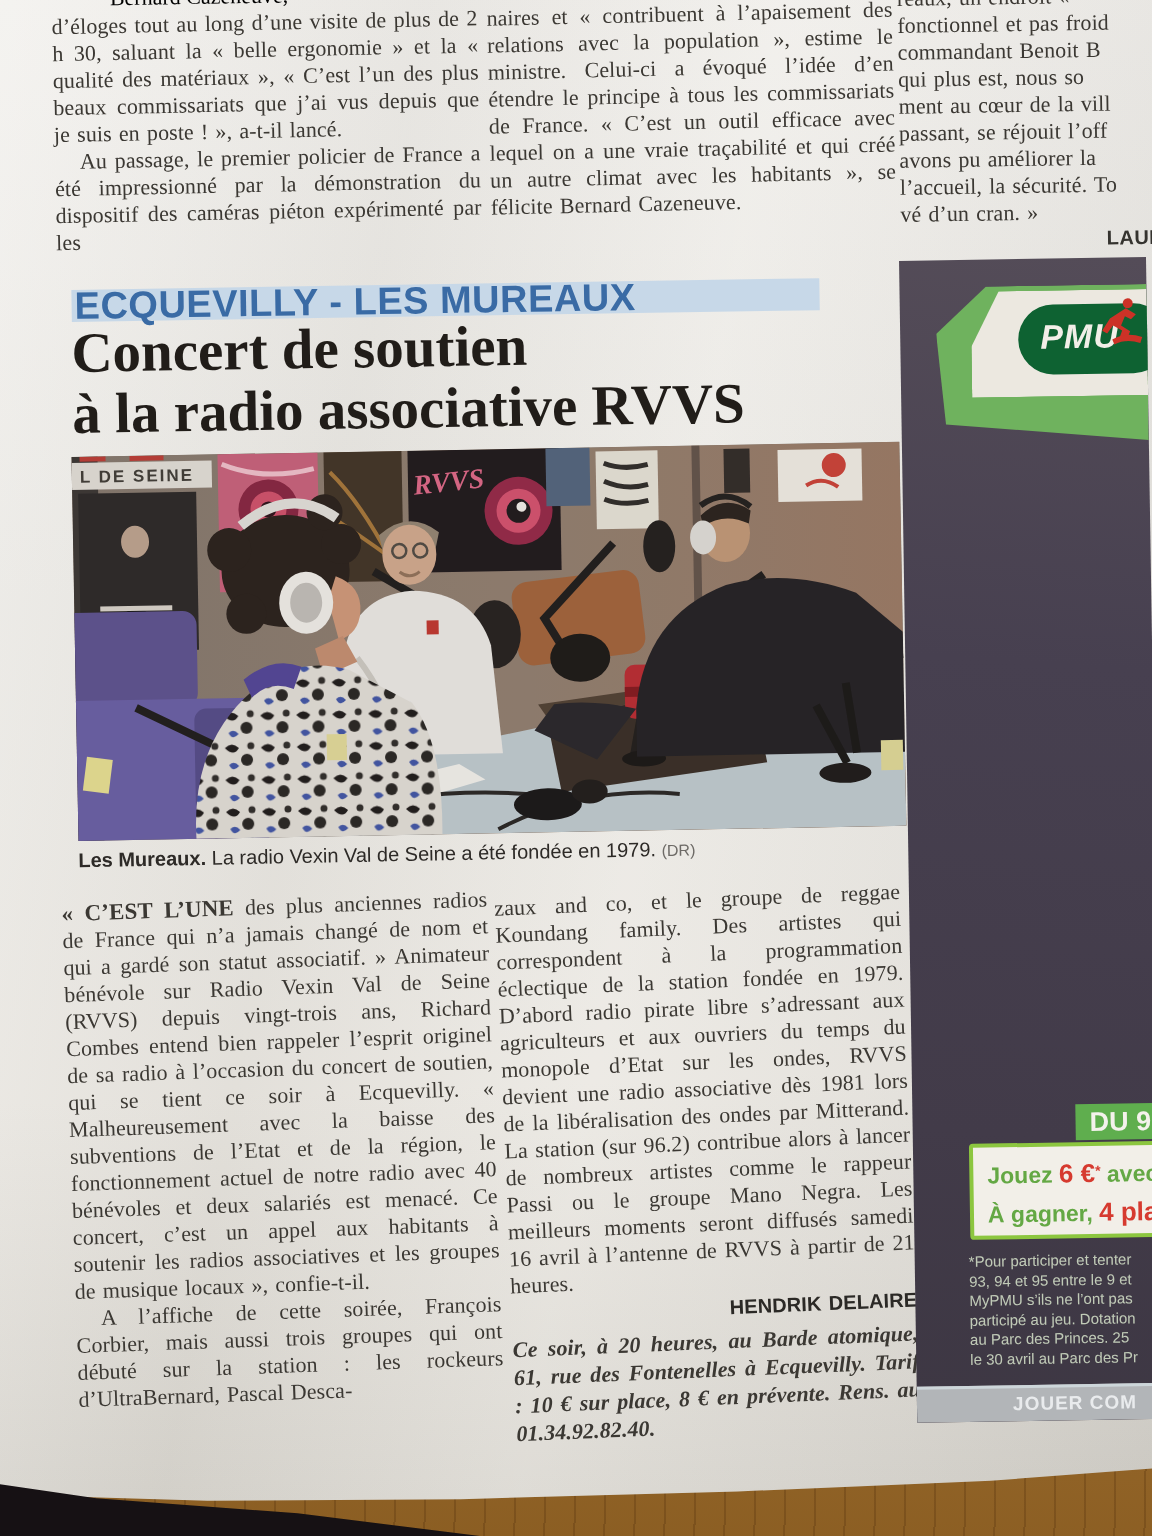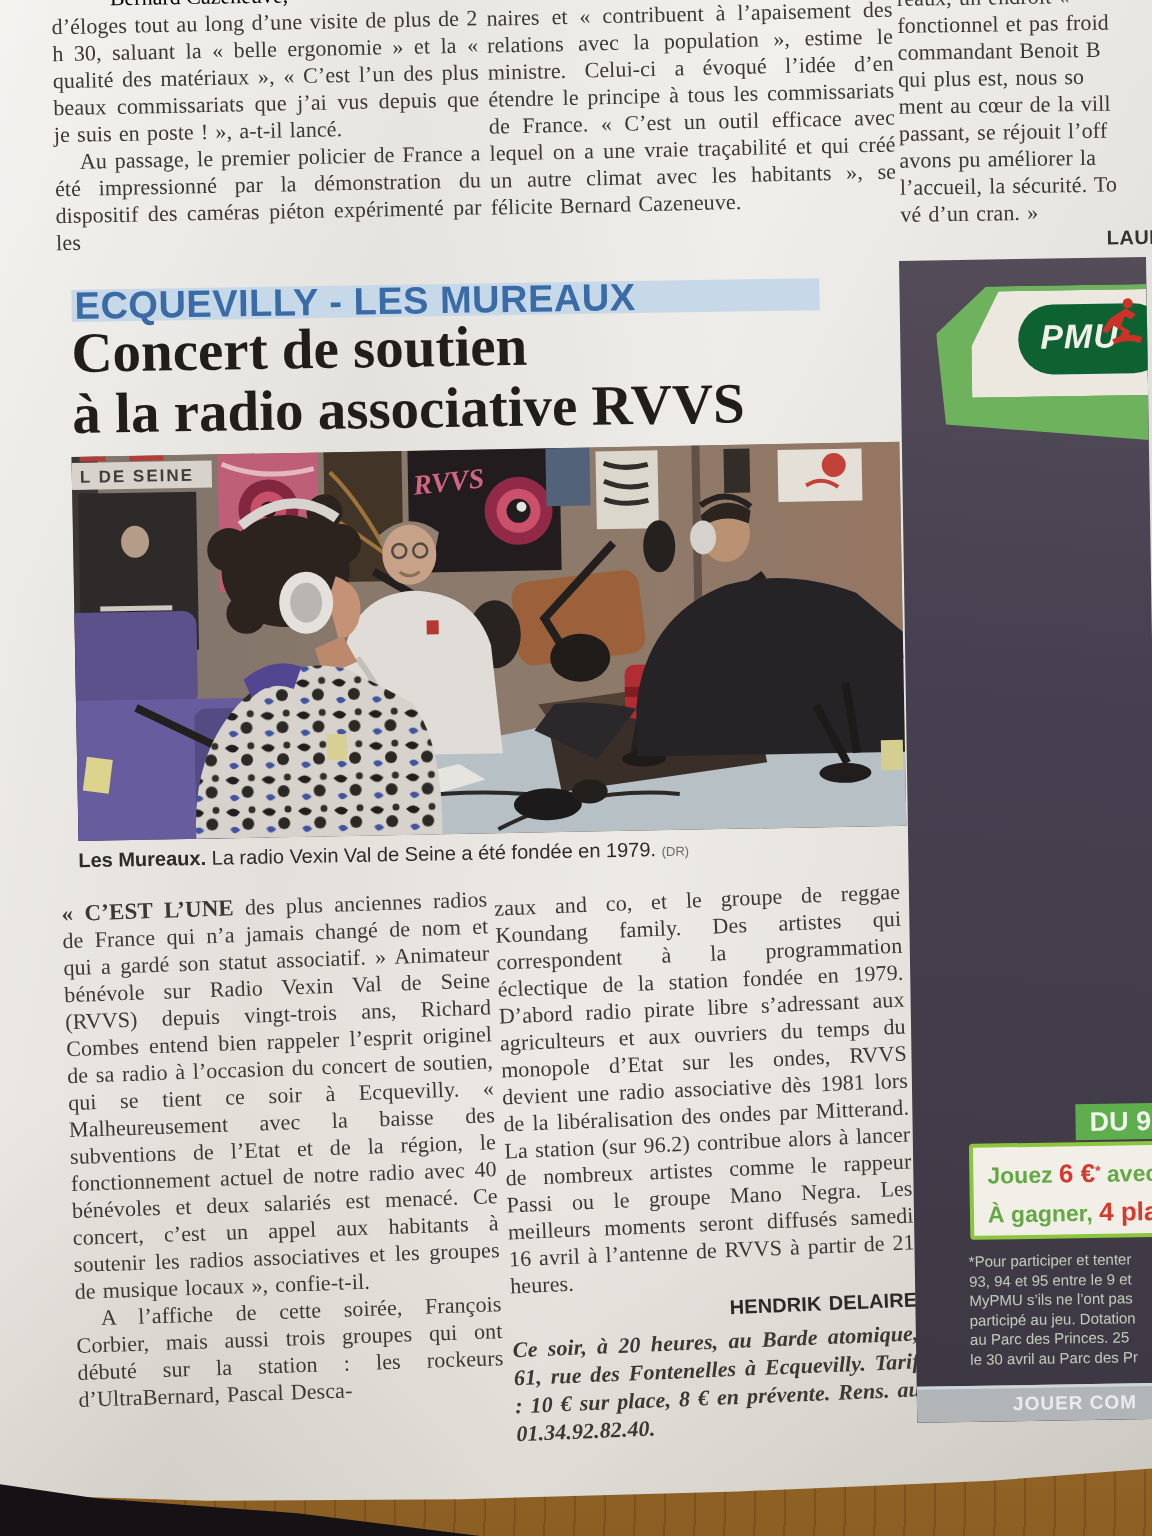--- a/index.html
+++ b/index.html
@@ -30,21 +30,21 @@
   .kicker{left:80px;top:277px;font-family:"Liberation Sans",sans-serif;font-weight:bold;
           font-size:38px;letter-spacing:0.5px;color:#3a6ba5;}
   .headline{left:76px;top:314px;font-weight:bold;color:#211d19;font-size:57px;line-height:61px;
             font-family:"Liberation Serif",serif;}
 
   .photo{left:75px;top:448px;width:828px;height:384px;overflow:hidden;background:#7d7065;
          transform:rotate(-0.15deg);}
   .caption{left:75px;top:840px;width:828px;font-family:"Liberation Sans",sans-serif;
            font-size:20px;color:#2d2a27;}
   .caption b{font-weight:bold;}
-  .caption .credit{font-size:13px;color:#6d6a66;}
+  .caption .credit{font-size:16px;color:#6d6a66;}
 
   .lead-in{font-weight:bold;font-size:23px;}
   .byline{font-family:"Liberation Sans",sans-serif;font-weight:bold;font-size:20px;
           text-align:right;color:#2b2926;margin-top:4px;}
   .info{font-style:italic;font-weight:600;font-size:22px;line-height:28px;margin-top:6px;}
 
   .ad{left:905px;top:266px;width:247px;height:1162px;overflow:hidden;
       background:linear-gradient(185deg,#544c58 0%,#474050 35%,#423b49 75%,#3d3743 100%);}
   .ad-tab{position:absolute;left:36px;top:27px;width:211px;height:156px;background:#6fb25e;
       clip-path:polygon(24% 0,100% 0,100% 100%,4% 88%,0 30%);}

